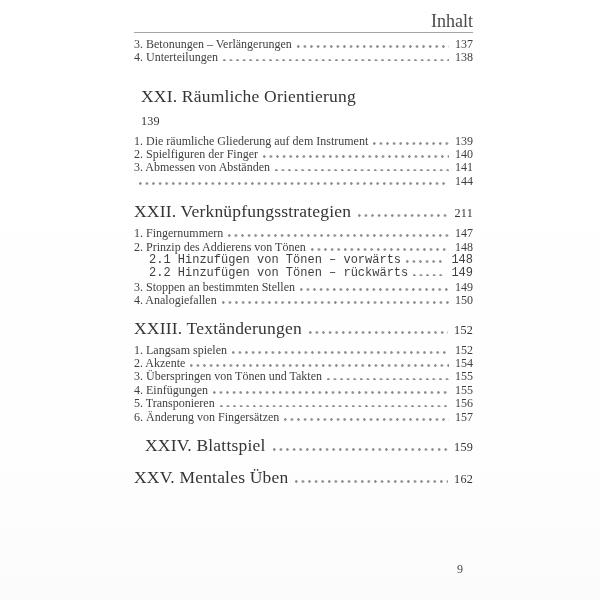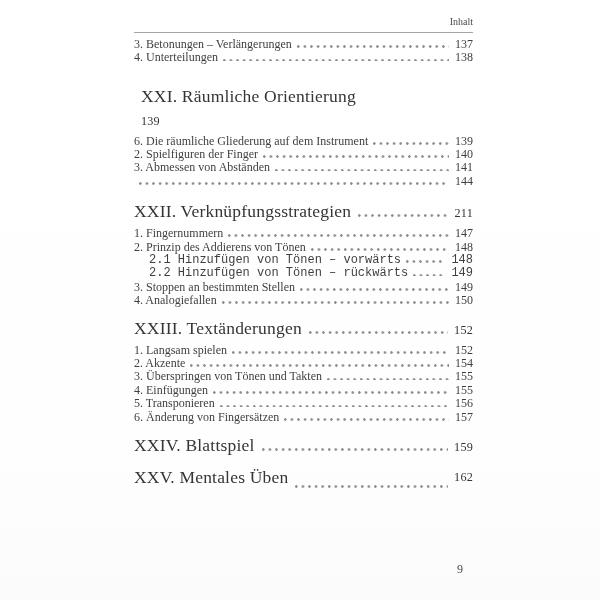--- a/index.html
+++ b/index.html
@@ -18,21 +18,21 @@
   }
   .content {
     position: absolute;
     left: 134px;
     top: 14px;
     width: 339px;
   }
   .header {
     display: flex;
     justify-content: flex-end;
-    font-size: 10px;
+    font-size: 18px;
     line-height: 15px;
     color: #4a4a4a;
     padding-bottom: 3px;
     border-bottom: 1px solid #a6a6a6;
   }
   .toc { margin-top: 5px; }
   .row {
     display: flex;
     align-items: baseline;
     font-size: 12px;
@@ -59,22 +59,22 @@
     line-height: 22px;
     letter-spacing: 0.2px;
     color: #353535;
     margin-bottom: 3px;
   }
   .row.heading .page-num { font-size: 12.2px; }
   .row.heading .dots { margin-left: 7px; }
   .mt-a { margin-top: 20px; flex-direction: column; }
   .mt-b { margin-top: 12px; text-align: right; }
   .mt-c { margin-top: 9px; }
-  .mt-d { margin-top: 10px; margin-bottom: 0; }
-  .mt-e { margin-top: 8px; margin-bottom: 0; align-items: flex-end; }
+  .mt-d { margin-top: 10px; margin-bottom: 0; margin-left: 11px; }
+  .mt-e { margin-top: 8px; margin-bottom: 0; }
   .folio {
     position: absolute;
     top: 562px;
     left: 457px;
     font-size: 12px;
     color: #4a4a4a;
   }
 </style>
 </head>
 <body>
@@ -98,21 +98,21 @@
         <span class="dots"></span>
         <span class="page-num">138</span>
       </div>
 
       <div class="row heading mt-a">
         <span class="label">XXI. Räumliche Orientierung</span>
         <span class="dots"></span>
         <span class="page-num">139</span>
       </div>
       <div class="row item">
-        <span class="label">6. Die räumliche Gliederung auf dem Instrument</span>
+        <span class="label">1. Die räumliche Gliederung auf dem Instrument</span>
         <span class="dots"></span>
         <span class="page-num">139</span>
       </div>
       <div class="row item">
         <span class="label">2. Spielfiguren der Finger</span>
         <span class="dots"></span>
         <span class="page-num">140</span>
       </div>
       <div class="row item">
         <span class="label">3. Abmessen von Abständen</span>

